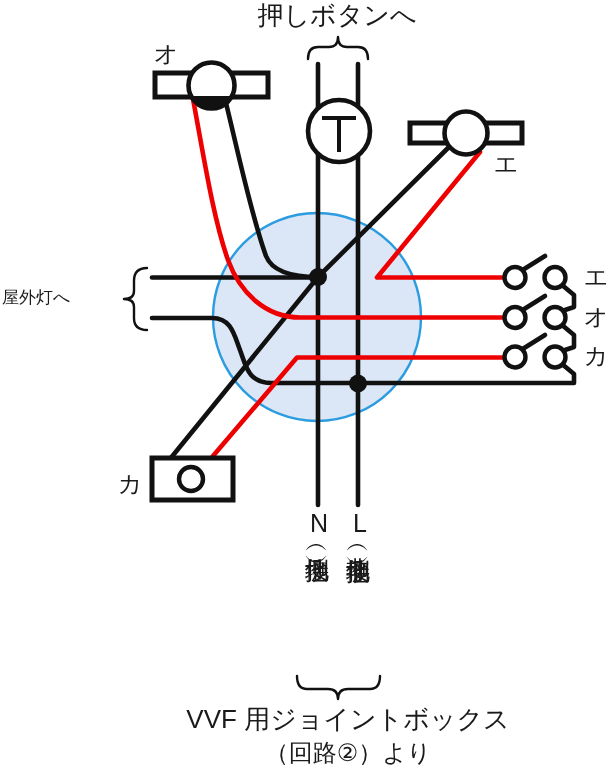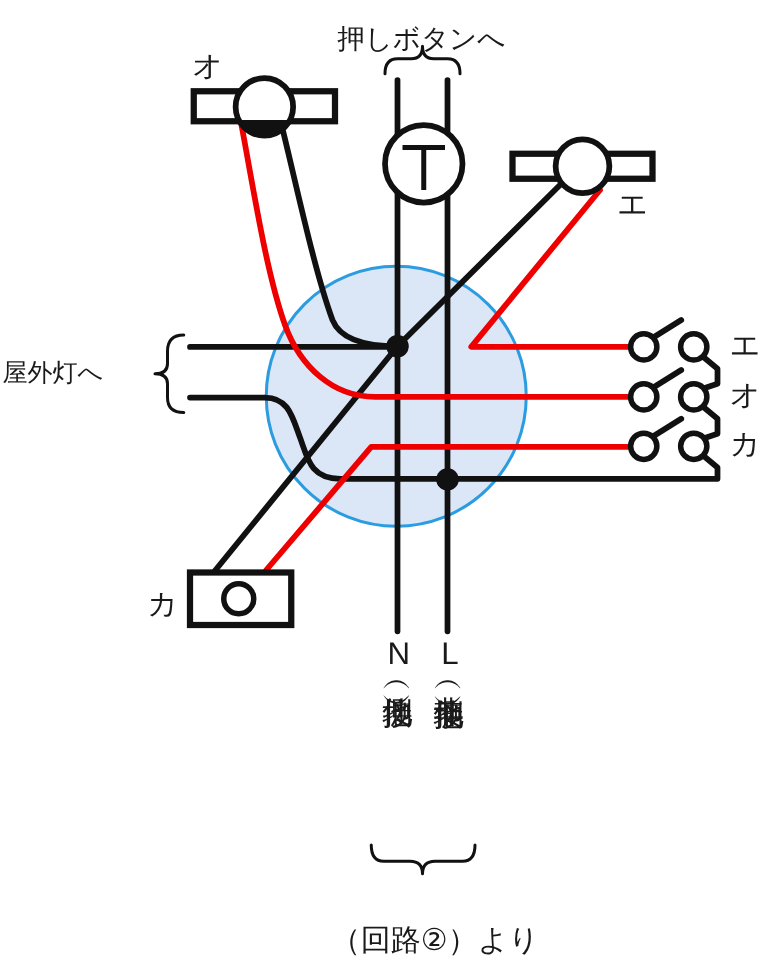--- a/index.html
+++ b/index.html
@@ -94,35 +94,36 @@
   <g stroke="#111111" stroke-width="2.4" fill="none" stroke-linecap="round" stroke-linejoin="round">
 
     <path d="M308,59 Q308,47 318,47 L329,47 Q338,47 338,37 Q338,47 347,47 L358,47 Q368,47 368,59"></path>
 
     <path d="M147,268 Q134,268 134,281 L134,291 Q134,299 124,299 Q134,299 134,307 L134,318 Q134,330 147,330"></path>
 
     <path d="M297,676 Q297,689 307,689 L328,689 Q338,689 338,699 Q338,689 348,689 L370,689 Q380,689 380,676"></path>
   </g>
 </svg>
 
-<div class="lbl c" style="left:237px;top:20px;width:200px;font-size:22px;">押しボタンへ</div>
+<div class="lbl c" style="left:237px;top:2px;width:200px;font-size:26px;">押しボタンへ</div>
 
-<div class="lbl" style="left:2px;top:289px;font-size:20px;">屋外灯へ</div>
+<div class="lbl" style="left:2px;top:289px;font-size:17px;">屋外灯へ</div>
 
 <div class="lbl c" style="left:146px;top:42px;width:40px;font-size:24px;">オ</div>
 
 <div class="lbl c" style="left:486px;top:152px;width:40px;font-size:24px;">エ</div>
 
 <div class="lbl c" style="left:110px;top:472px;width:40px;font-size:24px;">カ</div>
 
 <div class="lbl c" style="left:578px;top:265px;width:36px;font-size:24px;">エ</div>
 <div class="lbl c" style="left:578px;top:305px;width:36px;font-size:24px;">オ</div>
 <div class="lbl c" style="left:578px;top:344px;width:36px;font-size:24px;">カ</div>
 
 <div class="lbl c" style="left:299px;top:511px;width:40px;font-size:25px;">N</div>
 <div class="lbl c" style="left:340px;top:511px;width:40px;font-size:25px;">L</div>
 
 <div class="lbl vtext" style="left:305px;top:537px;font-size:24px;">（接地側）</div>
 <div class="lbl vtext" style="left:346px;top:537px;font-size:24px;">（非接地側）</div>
 
+<div class="lbl c" style="left:168px;top:706px;width:360px;font-size:26px;">VVF 用ジョイントボックス</div>
 <div class="lbl c" style="left:168px;top:741px;width:360px;font-size:24px;">（回路②）より</div>
 
 </div>
 
 </body></html>

